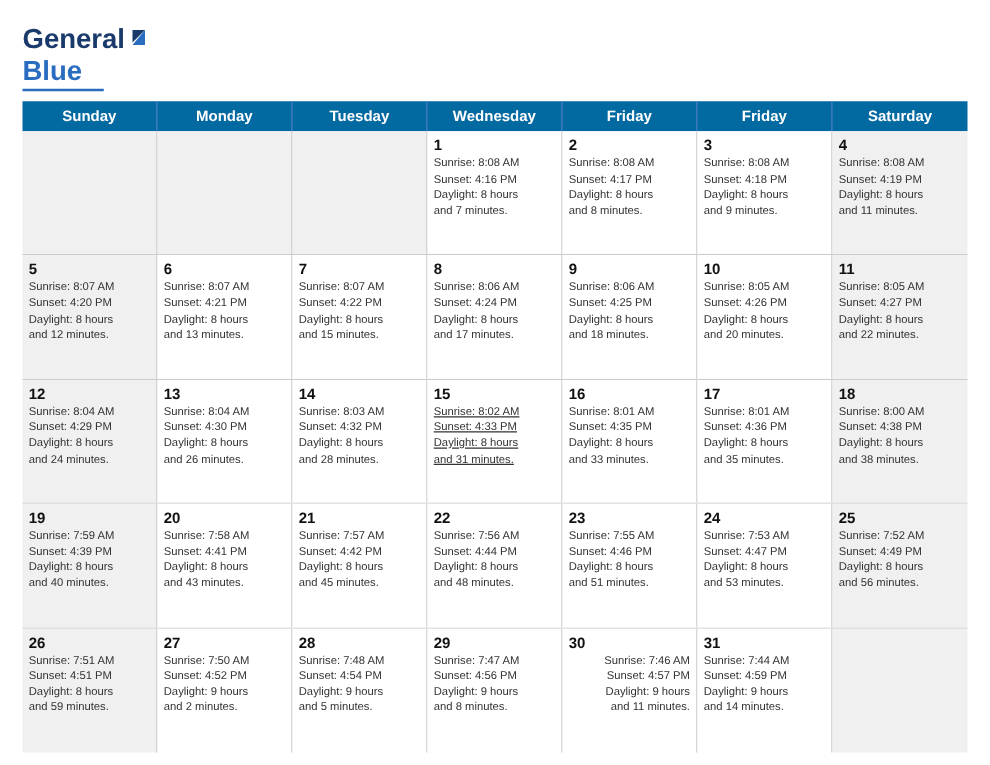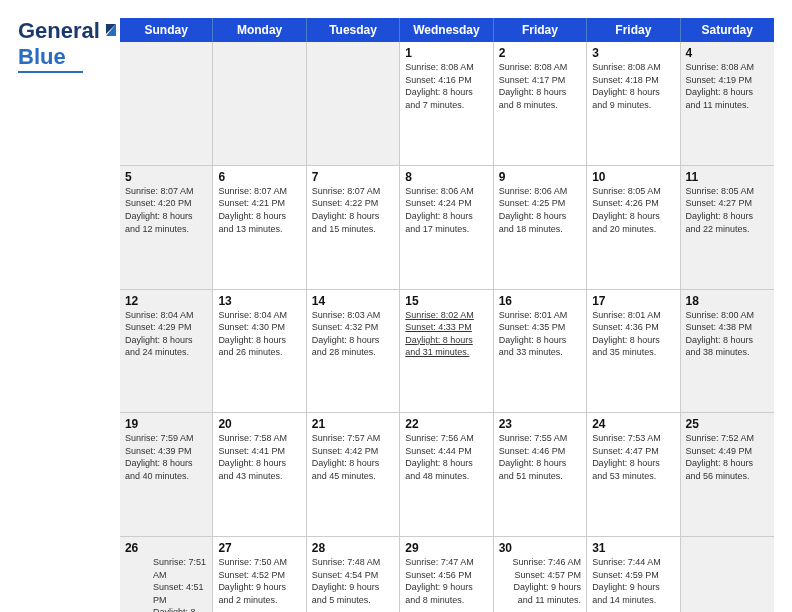--- a/index.html
+++ b/index.html
@@ -8,21 +8,21 @@
       background: #fff;
       width: 792px;
       height: 612px;
       overflow: hidden;
     }
     .page {
       width: 792px;
       height: 612px;
       padding: 18px 18px 10px 18px;
       display: flex;
-      flex-direction: row;
+      flex-direction: column;
     }
     .header {
       display: flex;
       justify-content: space-between;
       align-items: flex-start;
       margin-bottom: 8px;
     }
     .logo {
       display: flex;
       flex-direction: column;
@@ -42,21 +42,21 @@
       color: #444;
     }
     .calendar {
       flex: 1;
       display: flex;
       flex-direction: column;
     }
     .cal-header {
       display: grid;
       grid-template-columns: repeat(7, 1fr);
-      background: #1d4ed8;
+      background: #0369a1;
     }
     .cal-header-cell {
       color: #fff;
       font-size: 12px;
       font-weight: bold;
       padding: 5px 4px;
       text-align: center;
       border-right: 1px solid #4a7cc7;
     }
     .cal-header-cell:last-child { border-right: none; }
@@ -315,21 +315,21 @@
             <span class="day-num">25</span>
             <div class="cell-info" style="white-space: pre-line;">Sunrise: 7:52 AM
 Sunset: 4:49 PM
 Daylight: 8 hours
 and 56 minutes.</div>
           </div>
         </div>
         <div class="cal-row">
           <div class="cal-cell shaded">
             <span class="day-num">26</span>
-            <div class="cell-info" style="white-space: pre-line; margin-left: 28px;">Sunrise: 7:51 AM
+            <div class="cell-info" style="white-space: pre-line;">Sunrise: 7:51 AM
 Sunset: 4:51 PM
 Daylight: 8 hours
 and 59 minutes.</div>
           </div>
           <div class="cal-cell">
             <span class="day-num">27</span>
             <div class="cell-info" style="white-space: pre-line;">Sunrise: 7:50 AM
 Sunset: 4:52 PM
 Daylight: 9 hours
 and 2 minutes.</div>

